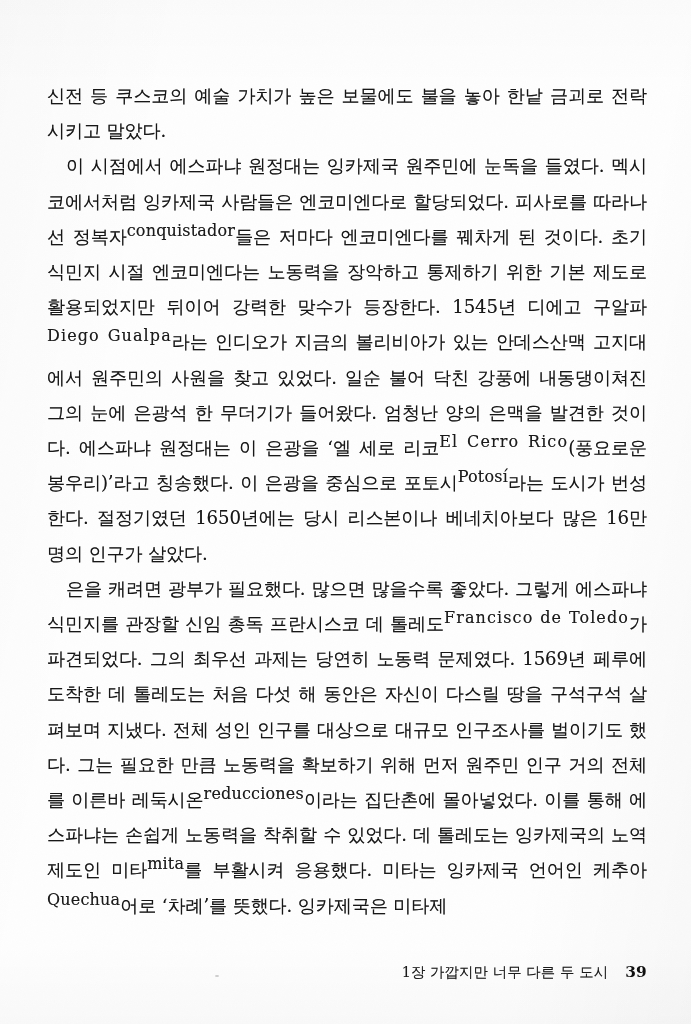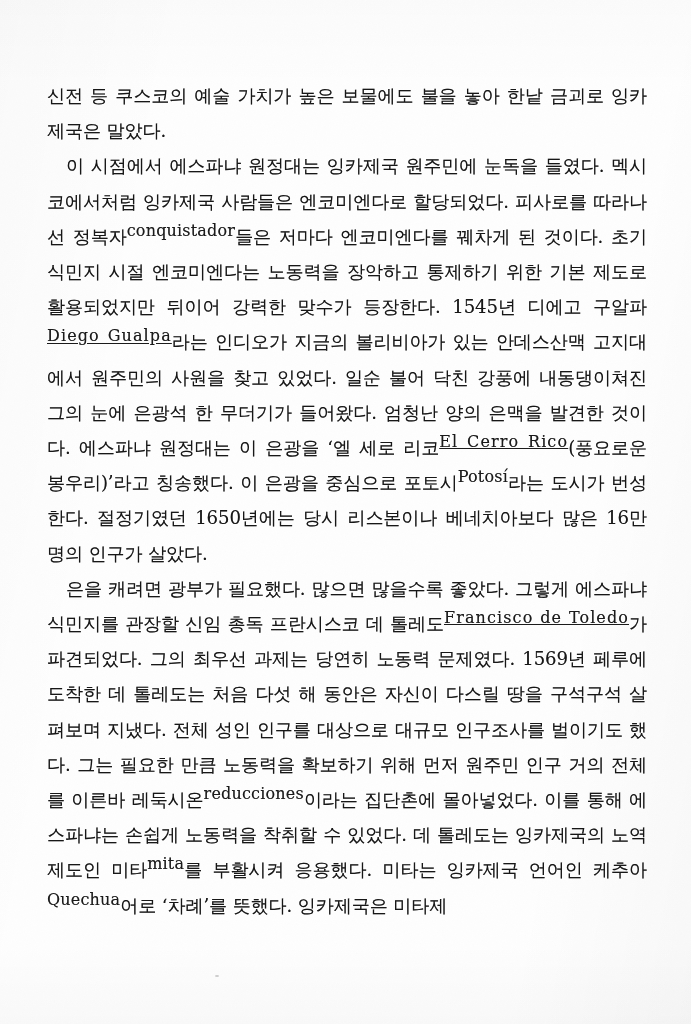--- a/index.html
+++ b/index.html
@@ -63,21 +63,21 @@
   .gloss {
     font-family: "DejaVu Serif", "Liberation Serif", serif;
     font-size: 16px;
     line-height: 1;
     vertical-align: 0.42em;
     letter-spacing: 0.18px;
     word-break: keep-all;
     white-space: nowrap;
     color: #1b1b1b;
   }
-  .gloss.wide { letter-spacing: 1.1px; text-decoration: underline; }
+  .gloss.wide { letter-spacing: 1.1px; }
 
   
   .page-footer {
     position: absolute;
     left: 47px;
     right: 44px;
     top: 963px;
     display: flex;
     justify-content: flex-end;
     align-items: baseline;
@@ -120,21 +120,25 @@
         <feColorMatrix type="saturate" values="0"></feColorMatrix>
         <feComponentTransfer>
           <feFuncA type="linear" slope="0.055"></feFuncA>
         </feComponentTransfer>
       </filter>
     </defs>
     <rect width="691" height="1024" filter="url(#grain)" fill="#ffffff"></rect>
   </svg>
 
   <div class="text-column">
-      <p class="para">신전 등 쿠스코의 예술 가치가 높은 보물에도 불을 놓아 한낱 금괴로 잉카제국은 말았다.</p>
+      <p class="para">신전 등 쿠스코의 예술 가치가 높은 보물에도 불을 놓아 한낱 금괴로 전락시키고 말았다.</p>
       <p class="para indent">이 시점에서 에스파냐 원정대는 잉카제국 원주민에 눈독을 들였다. 멕시코에서처럼 잉카제국 사람들은 엔코미엔다로 할당되었다. 피사로를 따라나선 정복자<span class="gloss">conquistador</span>들은 저마다 엔코미엔다를 꿰차게 된 것이다. 초기 식민지 시절 엔코미엔다는 노동력을 장악하고 통제하기 위한 기본 제도로 활용되었지만 뒤이어 강력한 맞수가 등장한다. 1545년 디에고 구알파<span class="gloss wide">Diego Gualpa</span>라는 인디오가 지금의 볼리비아가 있는 안데스산맥 고지대에서 원주민의 사원을 찾고 있었다. 일순 불어 닥친 강풍에 내동댕이쳐진 그의 눈에 은광석 한 무더기가 들어왔다. 엄청난 양의 은맥을 발견한 것이다. 에스파냐 원정대는 이 은광을 ‘엘 세로 리코<span class="gloss wide">El Cerro Rico</span>(풍요로운 봉우리)’라고 칭송했다. 이 은광을 중심으로 포토시<span class="gloss">Potosí</span>라는 도시가 번성한다. 절정기였던 1650년에는 당시 리스본이나 베네치아보다 많은 16만 명의 인구가 살았다.</p>
       <p class="para indent">은을 캐려면 광부가 필요했다. 많으면 많을수록 좋았다. 그렇게 에스파냐 식민지를 관장할 신임 총독 프란시스코 데 톨레도<span class="gloss wide">Francisco de Toledo</span>가 파견되었다. 그의 최우선 과제는 당연히 노동력 문제였다. 1569년 페루에 도착한 데 톨레도는 처음 다섯 해 동안은 자신이 다스릴 땅을 구석구석 살펴보며 지냈다. 전체 성인 인구를 대상으로 대규모 인구조사를 벌이기도 했다. 그는 필요한 만큼 노동력을 확보하기 위해 먼저 원주민 인구 거의 전체를 이른바 레둑시온<span class="gloss">reducciones</span>이라는 집단촌에 몰아넣었다. 이를 통해 에스파냐는 손쉽게 노동력을 착취할 수 있었다. 데 톨레도는 잉카제국의 노역제도인 미타<span class="gloss">mita</span>를 부활시켜 응용했다. 미타는 잉카제국 언어인 케추아<span class="gloss">Quechua</span>어로 ‘차례’를 뜻했다. 잉카제국은 미타제</p>
     </div>
 
+  <div class="page-footer">
+    <span class="footer-chapter">1장 가깝지만 너무 다른 두 도시</span>
+    <span class="footer-folio">39</span>
+  </div>
 
   <div class="speck"></div>
 
 </div>
 
 </body></html>

